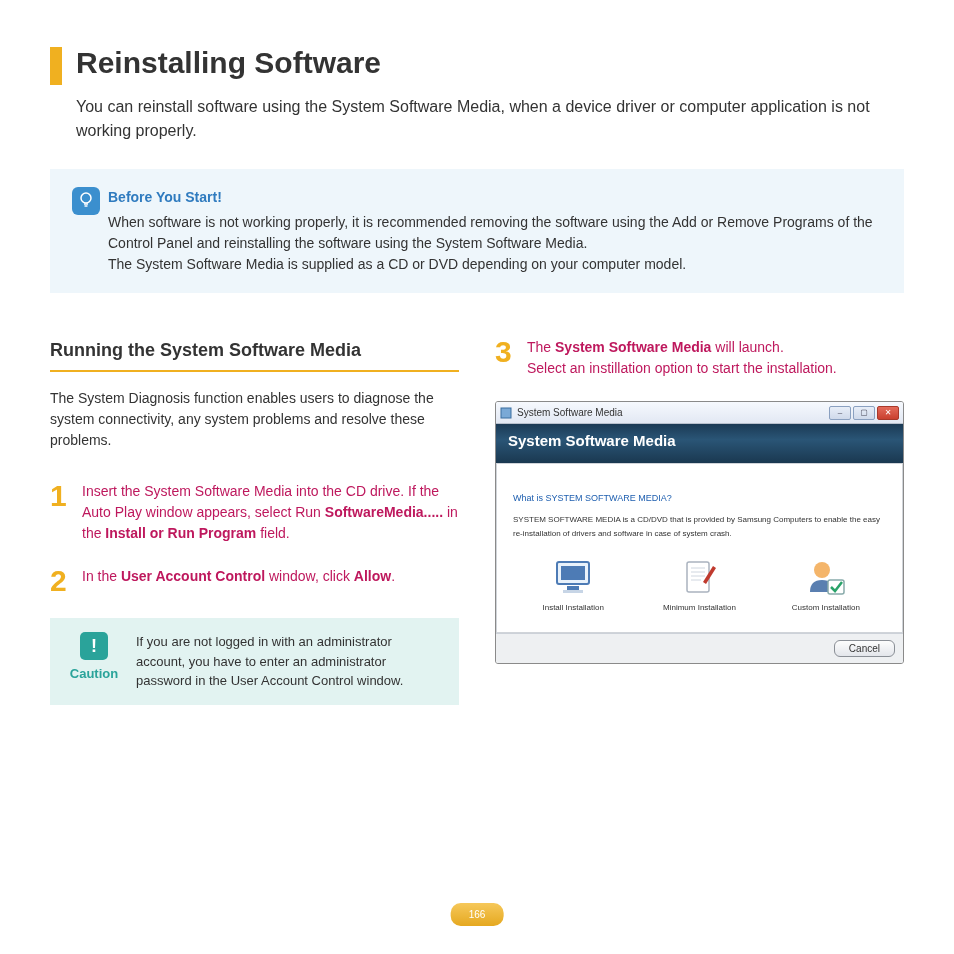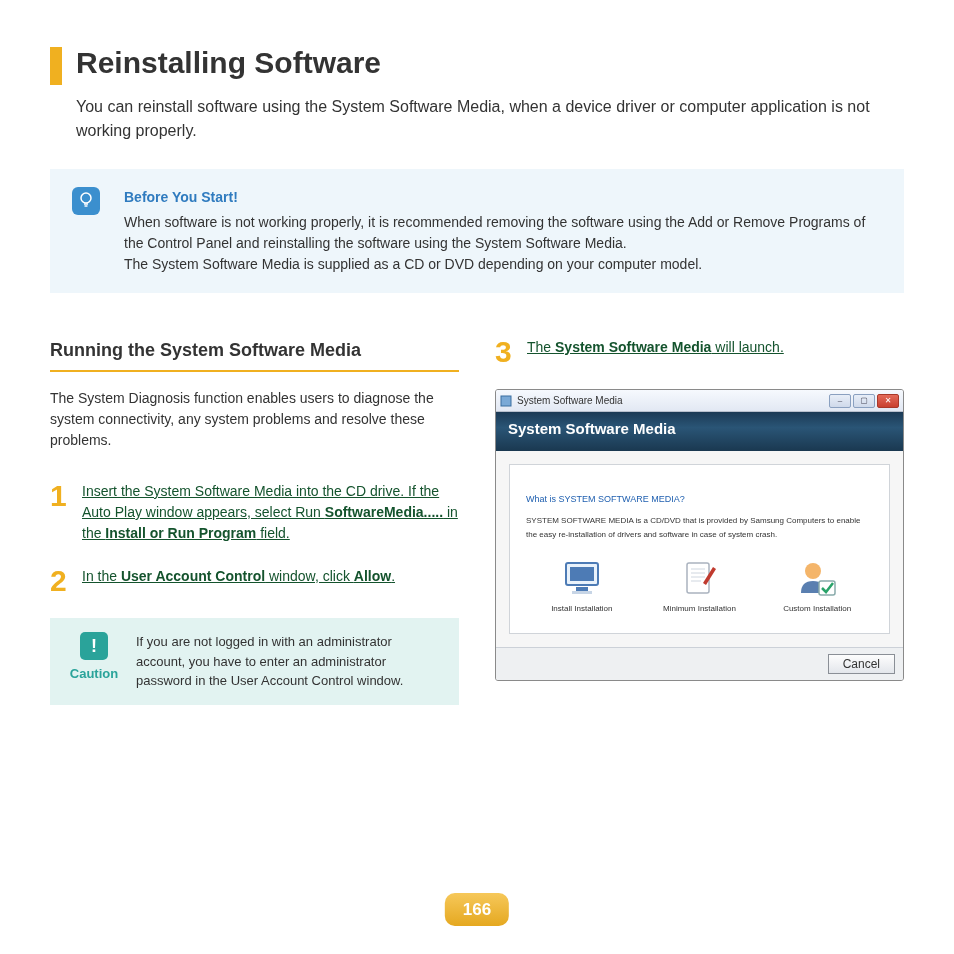--- a/index.html
+++ b/index.html
@@ -36,21 +36,21 @@
     margin-left: 26px;
     color: #333;
     font-size: 16px;
     margin-bottom: 26px;
   }
   .tip-box {
     background: #eef6fb;
     padding: 18px 22px 18px 22px;
     margin: 0 0 44px 0;
     display: flex;
-    gap: 24px;
+    gap: 8px;
   }
   .tip-icon {
     width: 28px;
     height: 28px;
     background: #3b8fce;
     border-radius: 6px;
     color: #fff;
     display: flex;
     align-items: center;
     justify-content: center;
@@ -86,21 +86,21 @@
     gap: 10px;
     margin-bottom: 22px;
   }
   .step-num {
     font-size: 30px;
     font-weight: bold;
     color: #f0b020;
     line-height: 1;
     min-width: 22px;
   }
-  .step-body { flex: 1; color: #14532d; text-decoration: underline; }
+  .step-body { flex: 1; color: #be185d; }
   .caution-box {
     background: #e2f3f1;
     padding: 14px 16px;
     display: flex;
     gap: 14px;
     align-items: flex-start;
     margin-top: 8px;
   }
   .caution-icon-col {
     width: 56px;
@@ -165,21 +165,21 @@
   .ss-winbtn.close { background: linear-gradient(#e36a5a,#c9402f); border-color:#a8382a; color:#fff; }
   .ss-header {
     background: linear-gradient(#1b3a55, #2a5576 40%, #1a3850);
     color: #fff;
     padding: 6px 12px 10px 12px;
   }
   .ss-brand { font-size: 9px; color:#cfe3f0; }
   .ss-headtitle { font-size: 15px; font-weight:bold; }
   .ss-content {
     background: #fff;
-    margin: 13px;
+    margin: 0;
     border: 1px solid #d0d4d9;
     padding: 28px 16px 18px 16px;
   }
   .ss-q { color:#2060b0; font-size:9px; margin-bottom:8px; }
   .ss-desc { color:#333; font-size:8px; line-height:1.8; margin-bottom:16px; }
   .ss-options {
     display:flex; justify-content:space-around; gap:6px;
   }
   .ss-opt { text-align:center; width:90px; }
   .ss-opt-icon {
@@ -190,35 +190,35 @@
   .ss-footer {
     background:#eef0f2;
     border-top:1px solid #ccd1d8;
     padding: 6px 8px;
     text-align:right;
   }
   .ss-cancel {
     border:1px solid #8a8f96;
     background:linear-gradient(#fdfdfd,#e3e6eb);
     padding: 2px 14px;
-    font-size:12px;
-    border-radius:0;
+    font-size:10px;
+    border-radius:6px;
     color:#333;
   }
   .page-num {
     position:absolute;
     bottom: 28px;
     left: 50%;
     transform: translateX(-50%);
     background: linear-gradient(#f6c85a, #e5a820);
     color:#fff;
-    font-weight:bold;
+    font-weight:normal;
     padding: 4px 18px;
     border-radius: 10px;
-    font-size: 17px;
+    font-size: 10px;
   }
 </style>
 </head>
 <body>
 
 <div class="page">
 
   <div class="title-row">
     <div class="title-bar"></div>
     <h1 class="page-title">Reinstalling Software</h1>
@@ -269,20 +269,21 @@
       </div>
     </div>
 
     <div class="col">
       <div class="step">
         <div class="step-num">3</div>
         <div class="step-body">
           <div>
             <span>The </span><b>System Software Media</b><span> will launch.</span>
           </div>
+          <div>Select an instillation option to start the installation.</div>
         </div>
       </div>
 
       <div class="screenshot">
         <div class="ss-titlebar">
           <span class="ss-appicon">
             <svg width="12" height="12" viewBox="0 0 12 12">
                 <rect x="1" y="1" width="10" height="10" fill="#7aa9d6" stroke="#3a6ea0"></rect>
               </svg>
           </span>

